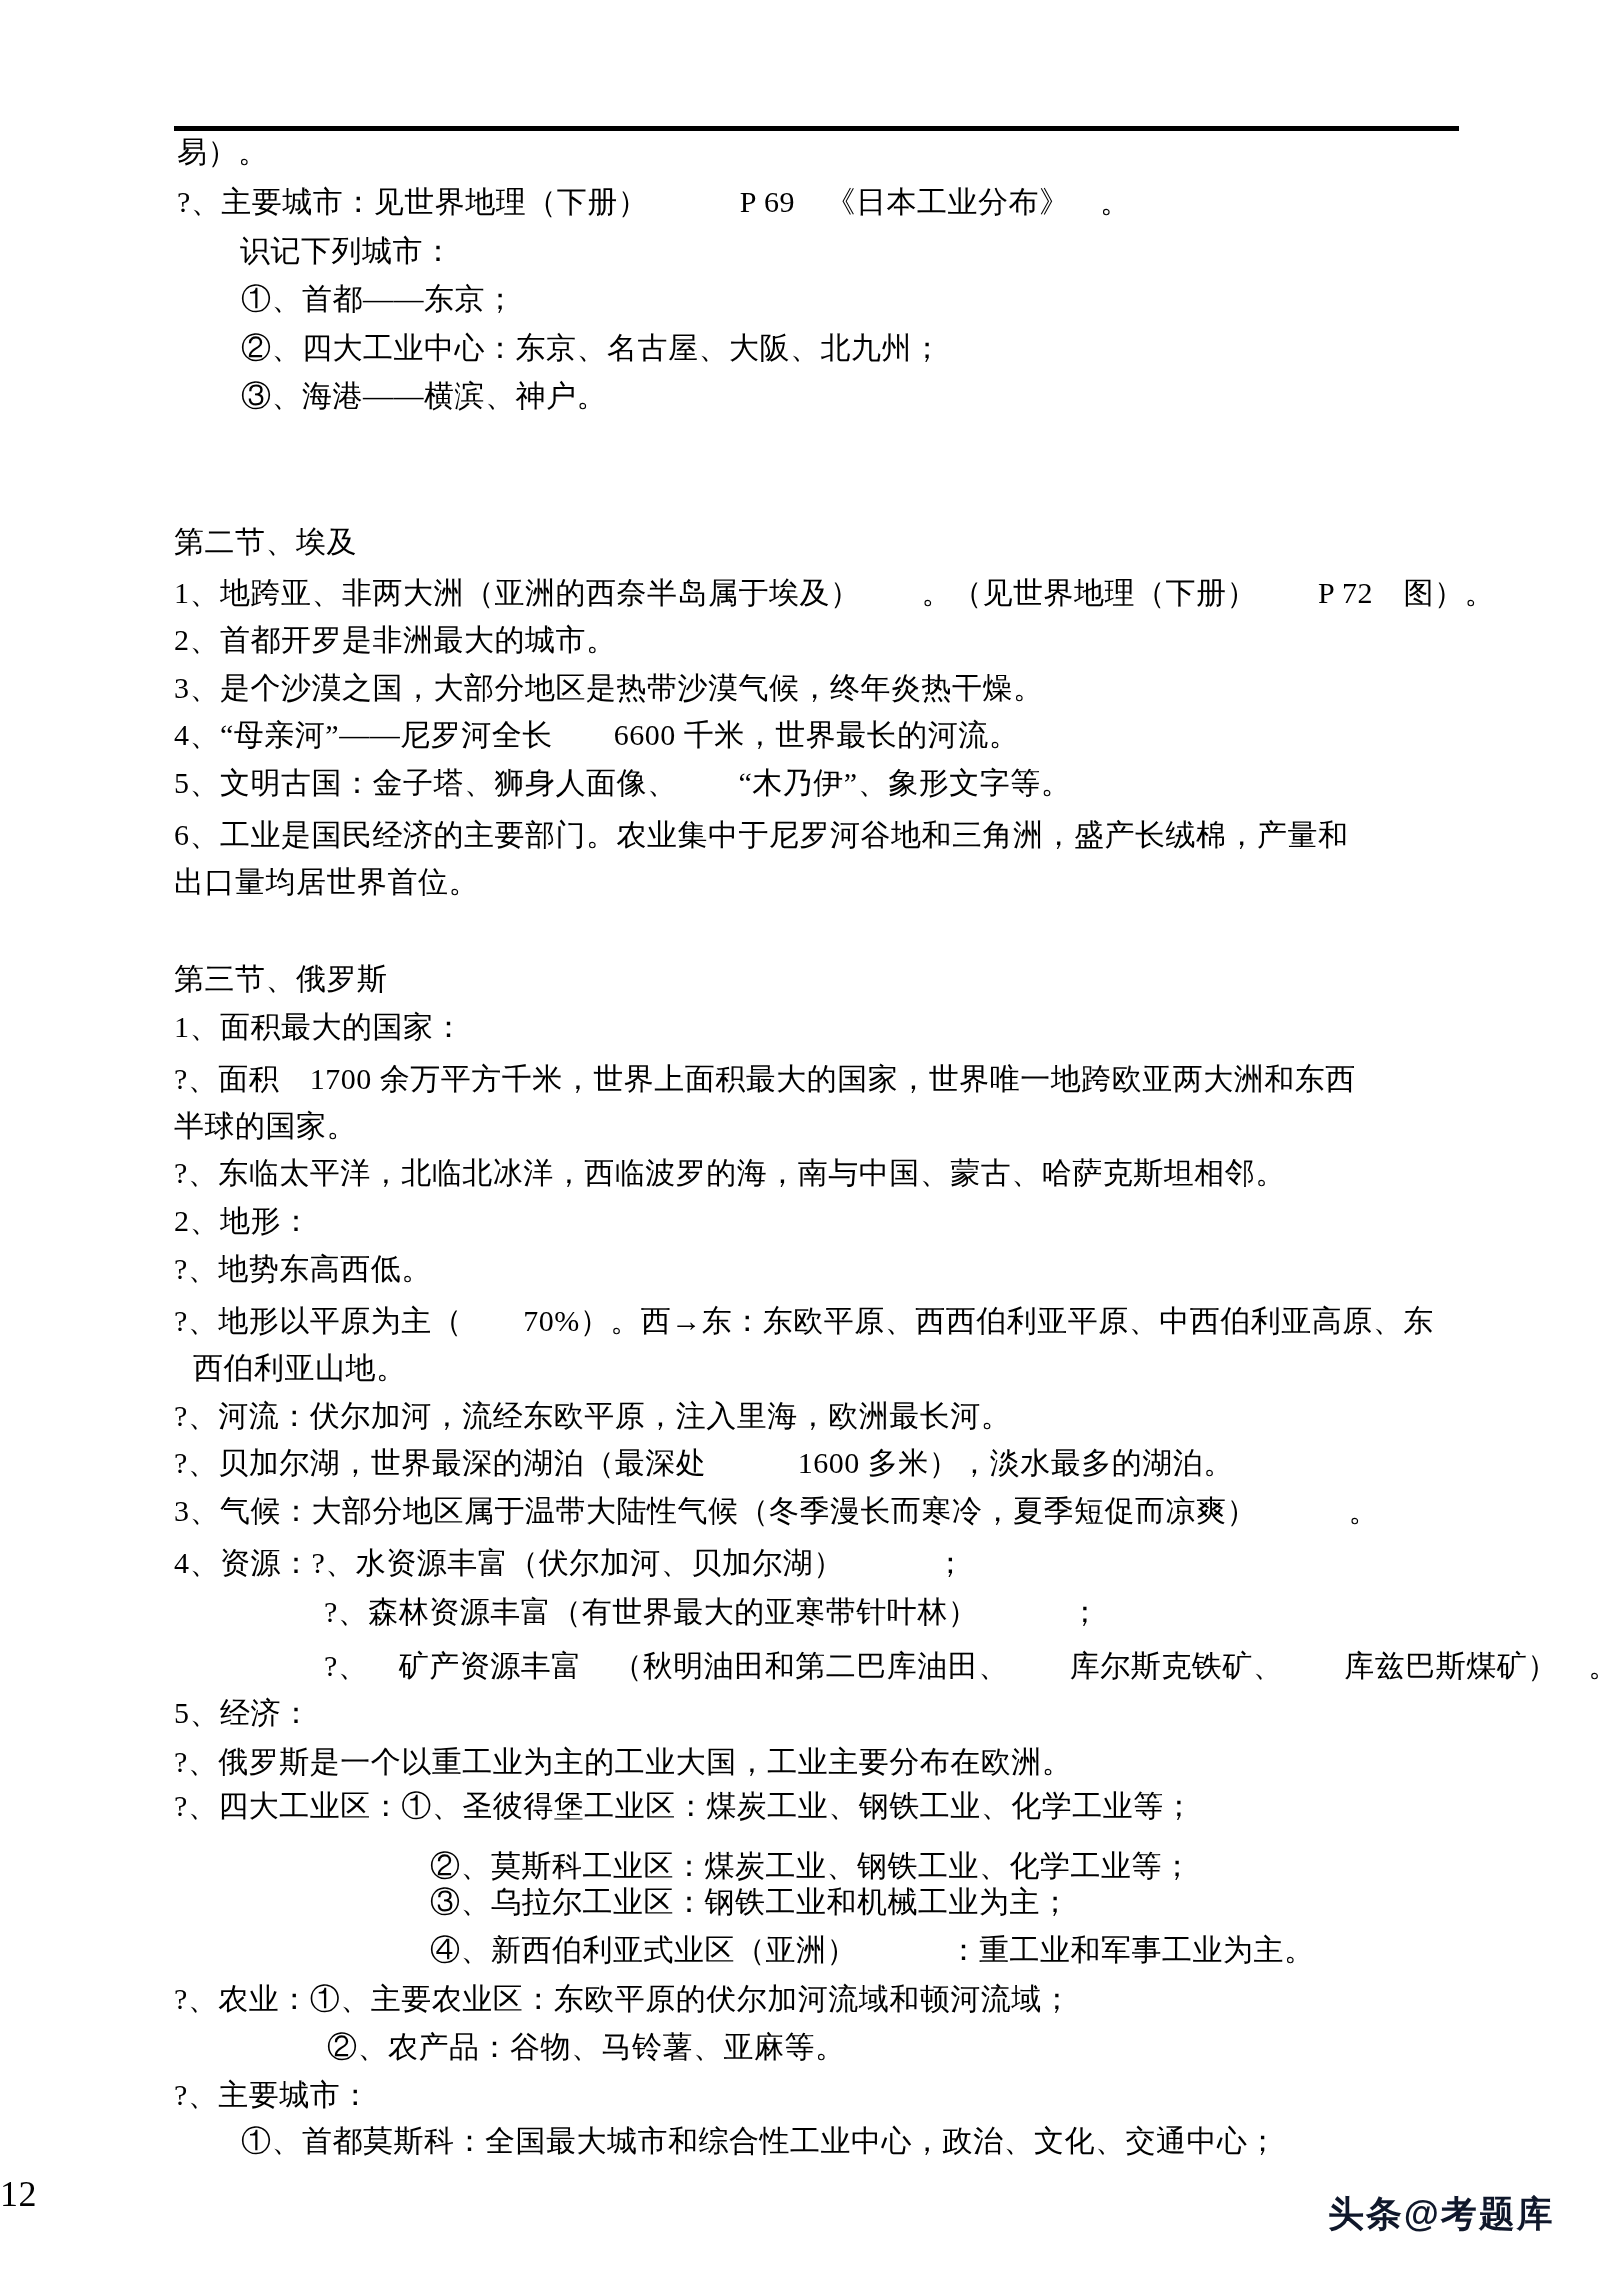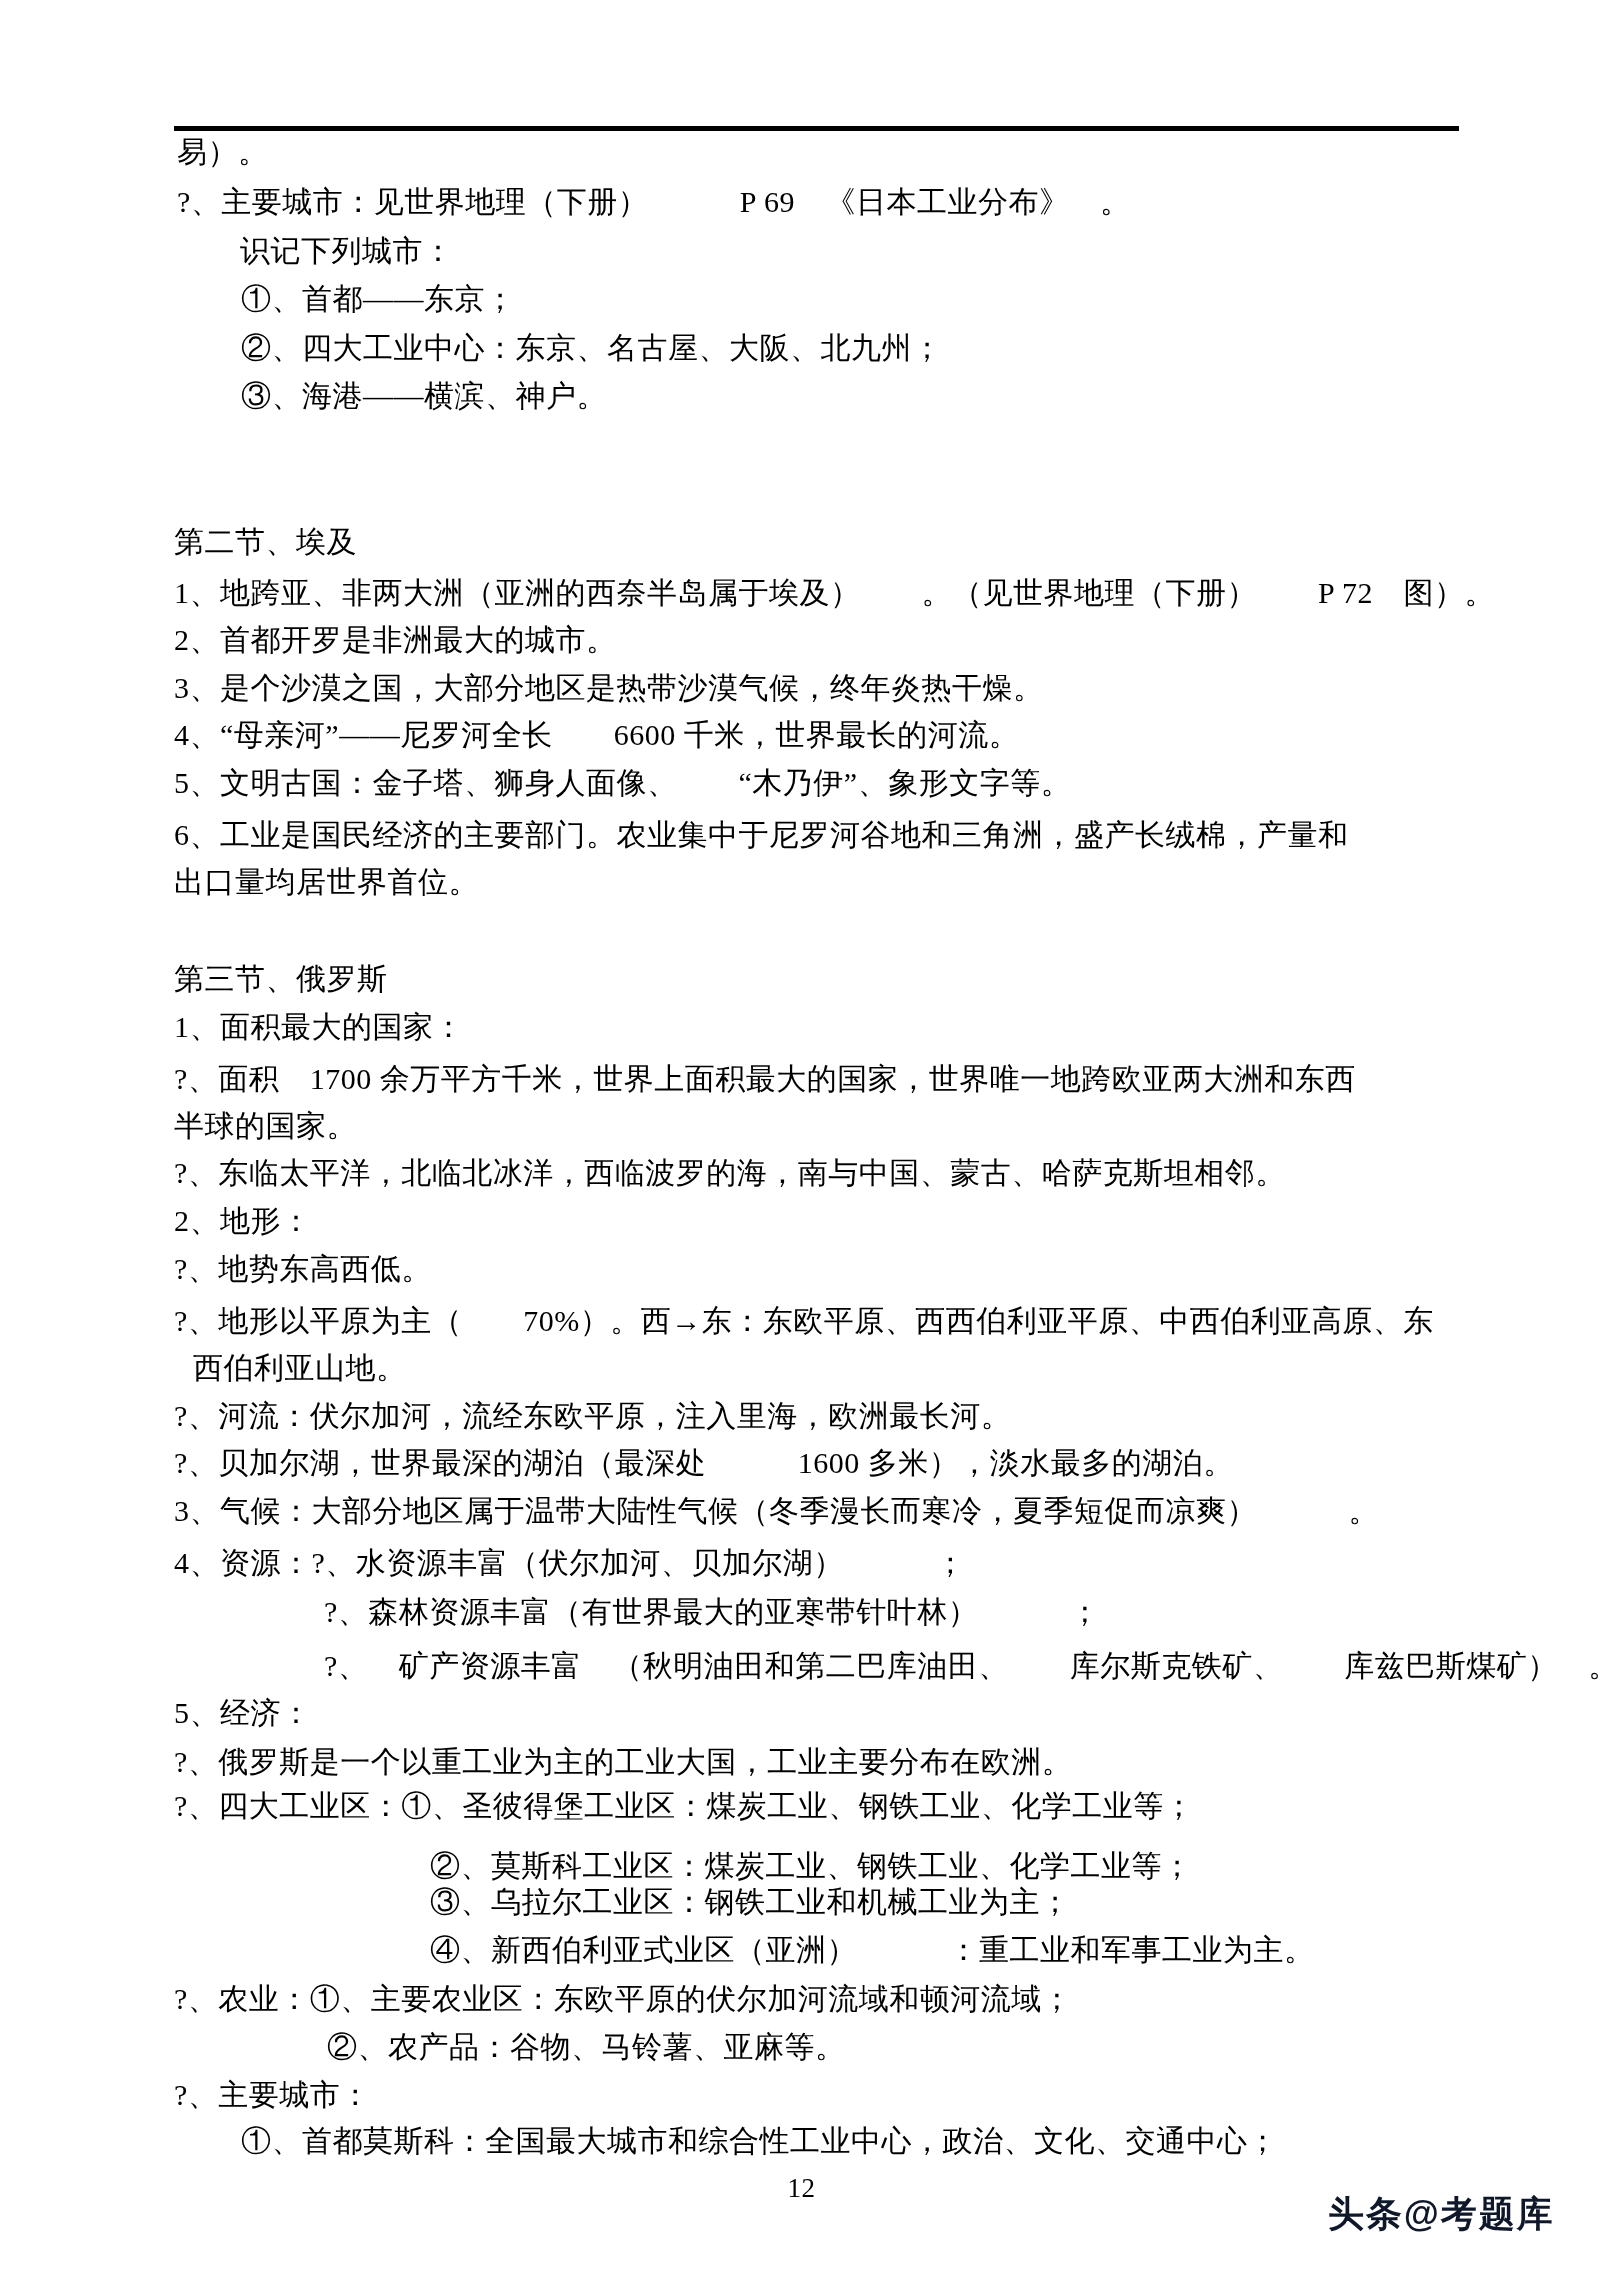--- a/index.html
+++ b/index.html
@@ -33,22 +33,21 @@
     color: #000000;
   }
   .heading {
     font-size: 30px;
   }
   .pagenum {
     position: absolute;
     left: 0;
     top: 2173px;
     width: 1603px;
-    text-align: center;
-    font-size: 27px;
+    font-size: 36px;
     letter-spacing: 0.5px;
   }
   .watermark {
     position: absolute;
     left: 1328px;
     top: 2190px;
     font-size: 36px;
     font-weight: bold;
     letter-spacing: 1.9px;
     white-space: pre;

